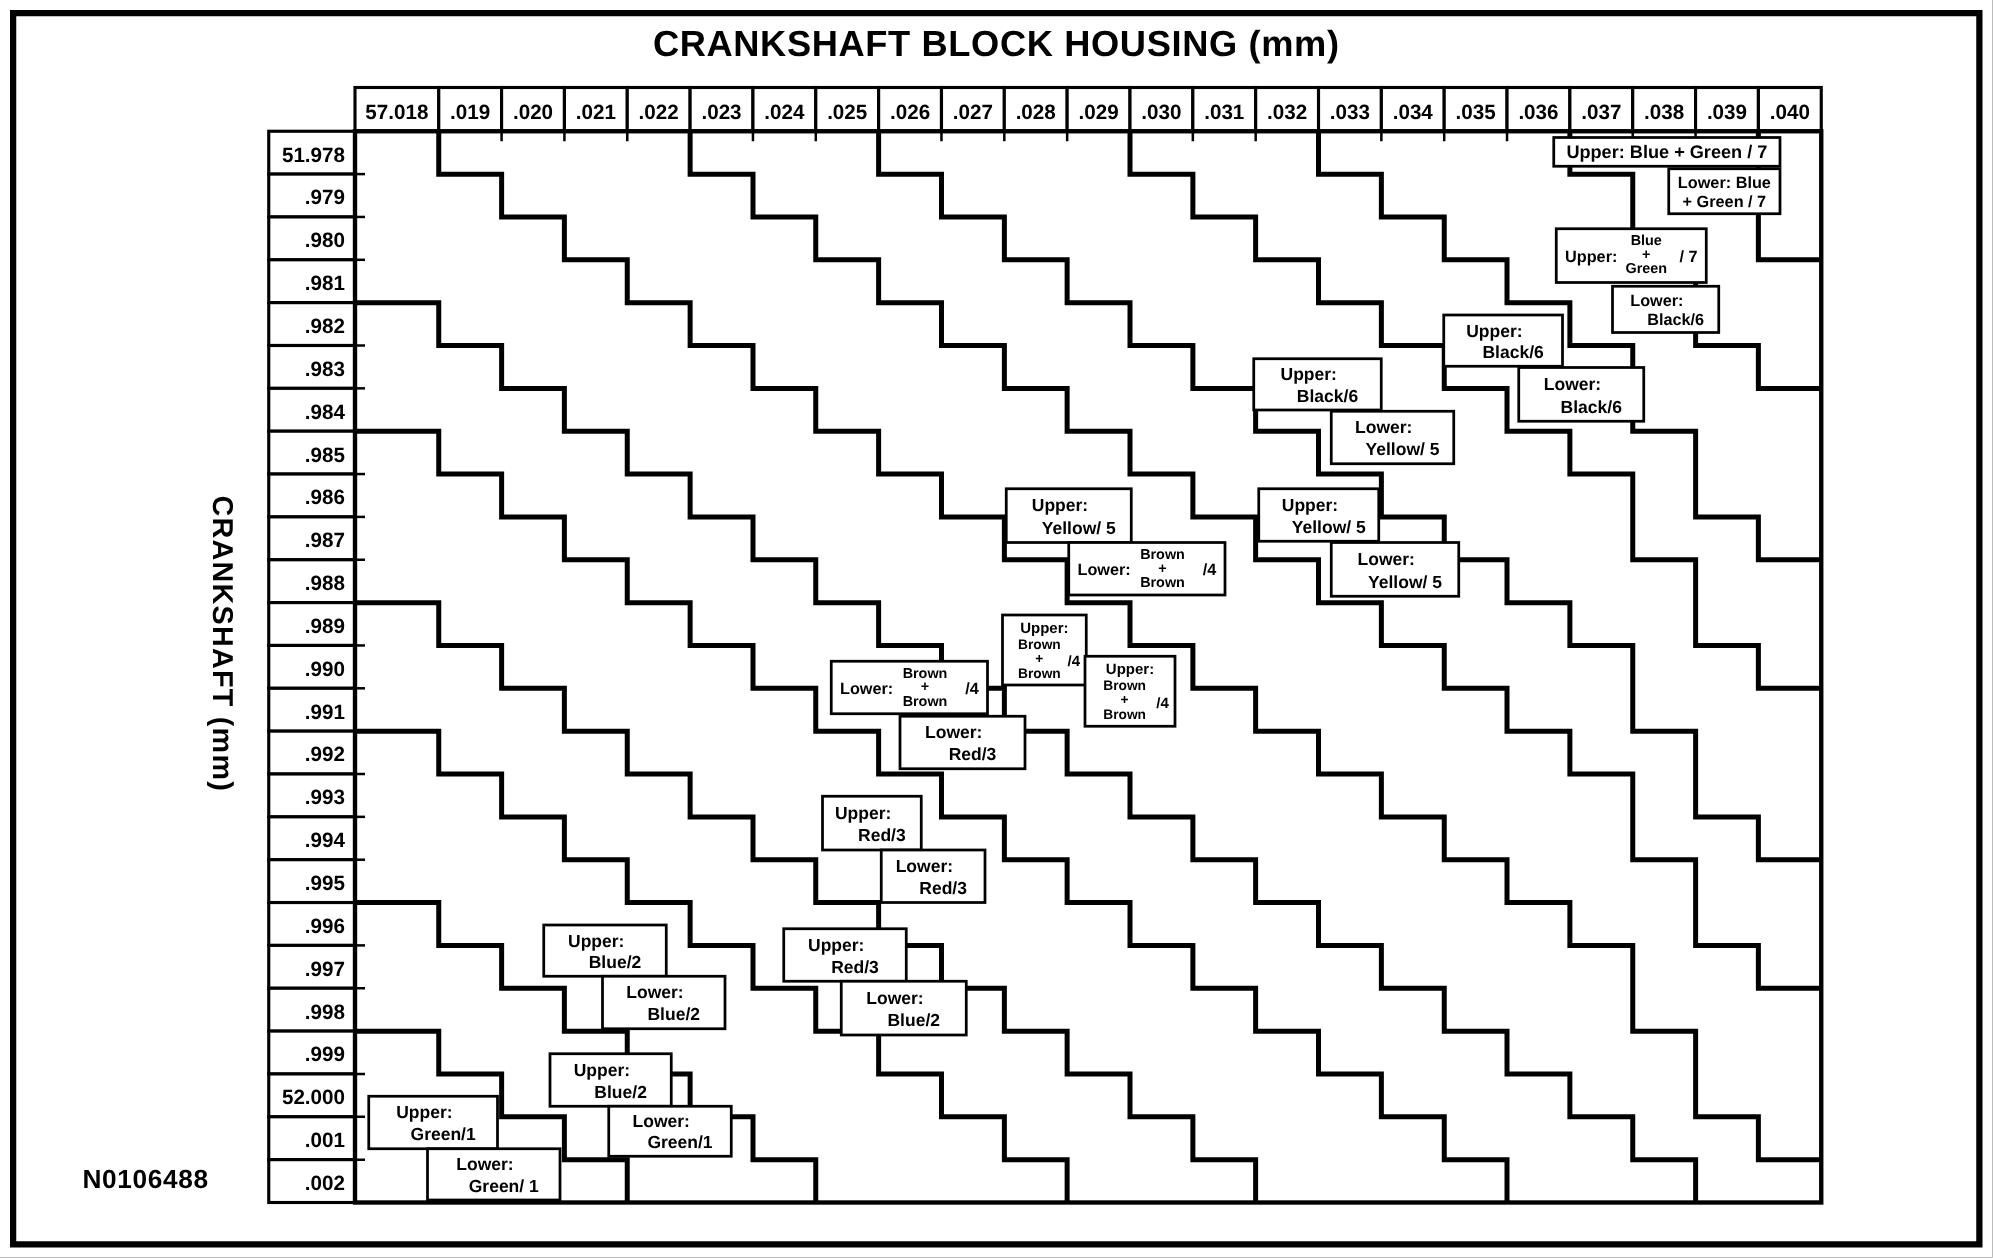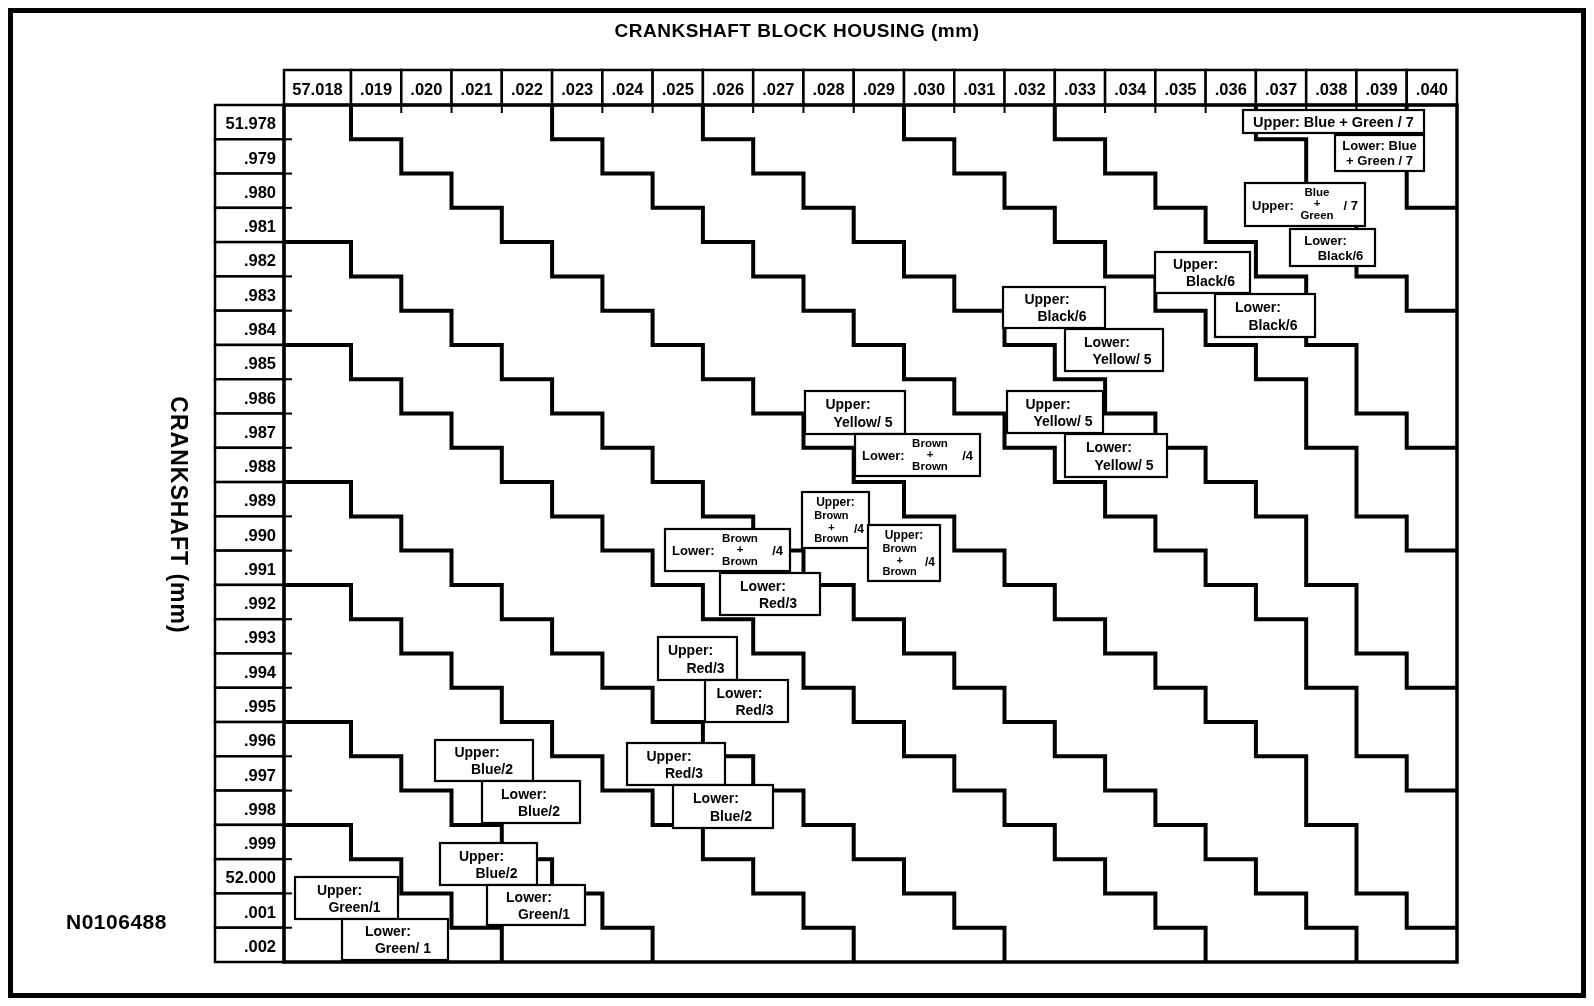--- a/index.html
+++ b/index.html
@@ -3,29 +3,29 @@
 <meta charset="utf-8">
 <style>
   html,body{margin:0;padding:0;background:#888;}
   .page{
     position:relative;width:1594px;height:1006px;background:#ffffff;
     font-family:"Liberation Sans",sans-serif;color:#000;overflow:hidden;
   }
   .page svg{position:absolute;left:0;top:0;}
   .title{
     position:absolute;left:0;right:0;top:20px;text-align:center;
-    font-size:19px;font-weight:700;letter-spacing:0.5px;
+    font-size:29px;font-weight:700;letter-spacing:0.5px;
   }
   .side-label{
     position:absolute;left:178px;top:515px;
     transform:translate(-50%,-50%) rotate(90deg);
     font-size:23px;font-weight:700;letter-spacing:1px;white-space:nowrap;
   }
   .fig-id{
-    position:absolute;left:66px;top:910px;
+    position:absolute;left:66px;top:932px;
     font-size:21px;font-weight:700;letter-spacing:0.5px;text-align:right;
   }
   text{fill:#000;font-family:"Liberation Sans",sans-serif;font-weight:700;}
 </style>
 </head>
 <body>
 
 <div class="page">
   <svg id="chart-svg" width="1594" height="1006" viewBox="0 0 1594 1006">
       <rect x="10.5" y="10.5" width="1573" height="985" fill="none" stroke="#000000" stroke-width="5"></rect>

